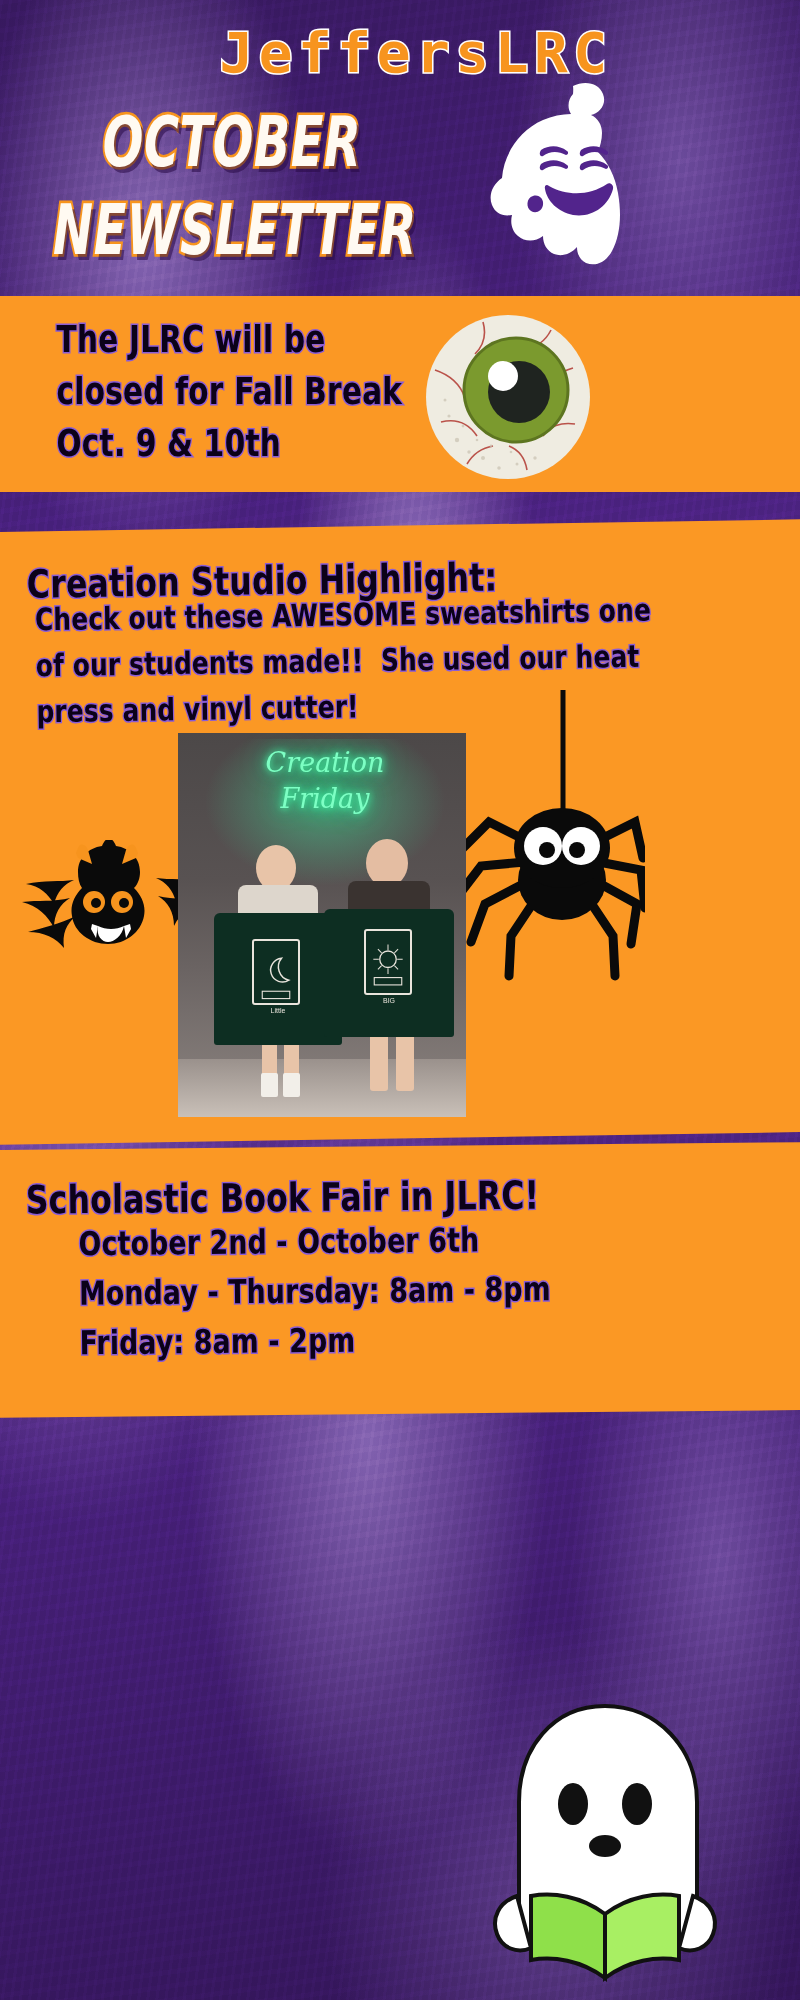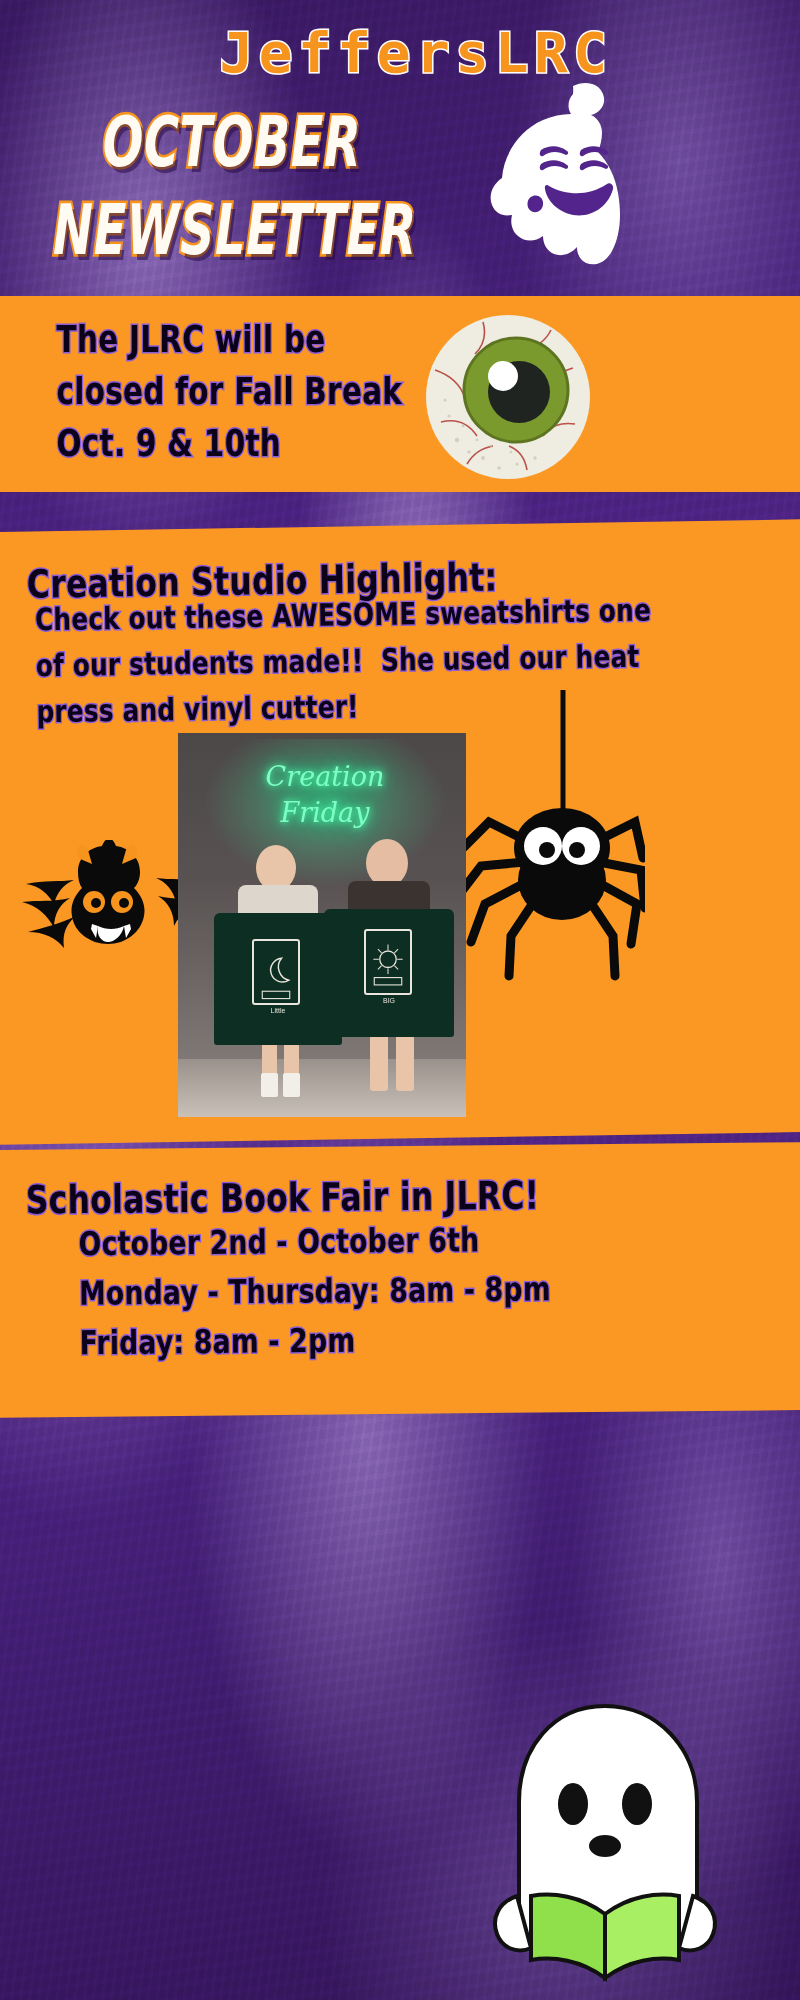--- a/index.html
+++ b/index.html
@@ -83,21 +83,21 @@
   .studio-body{ position:absolute; left:14px; top:54px; width:800px;
                 font-size:26px; line-height:39px; }
 
   
   .photo{ position:absolute; left:178px; top:733px; width:288px; height:384px;
           overflow:hidden; background:#2f2b2c; }
   .photo .wall{ position:absolute; inset:0;
     background:linear-gradient(180deg,#4c4848 0%,#585252 38%,#6b6463 62%,#8d8581 100%); }
   .photo .floor{ position:absolute; left:0; bottom:0; width:100%; height:58px;
     background:linear-gradient(180deg,#9a918c,#c9c0b8); }
-  .neon{ position:absolute; left:62px; top:26px; width:170px; height:84px;
+  .neon{ position:absolute; left:62px; top:12px; width:170px; height:84px;
     color:#7dffc4; font-family:"DejaVu Serif", serif; font-style:italic; font-size:27px;
     line-height:36px; text-align:center;
     text-shadow:0 0 6px #48ffb0,0 0 14px #2dffa0,0 0 26px #14d07a; }
   .neon-glow{ position:absolute; left:22px; top:6px; width:250px; height:150px;
     background:radial-gradient(ellipse at 50% 42%, rgba(60,255,170,.45), rgba(60,255,170,0) 68%); }
   .person{ position:absolute; bottom:16px; }
   .p-head{ position:absolute; border-radius:50%; }
   .p-body{ position:absolute; }
   .shirt{ position:absolute; background:#0d2e22; border-radius:6px 6px 3px 3px; }
   .tarot{ position:absolute; border:2px solid #e9e4dc; border-radius:3px; }

